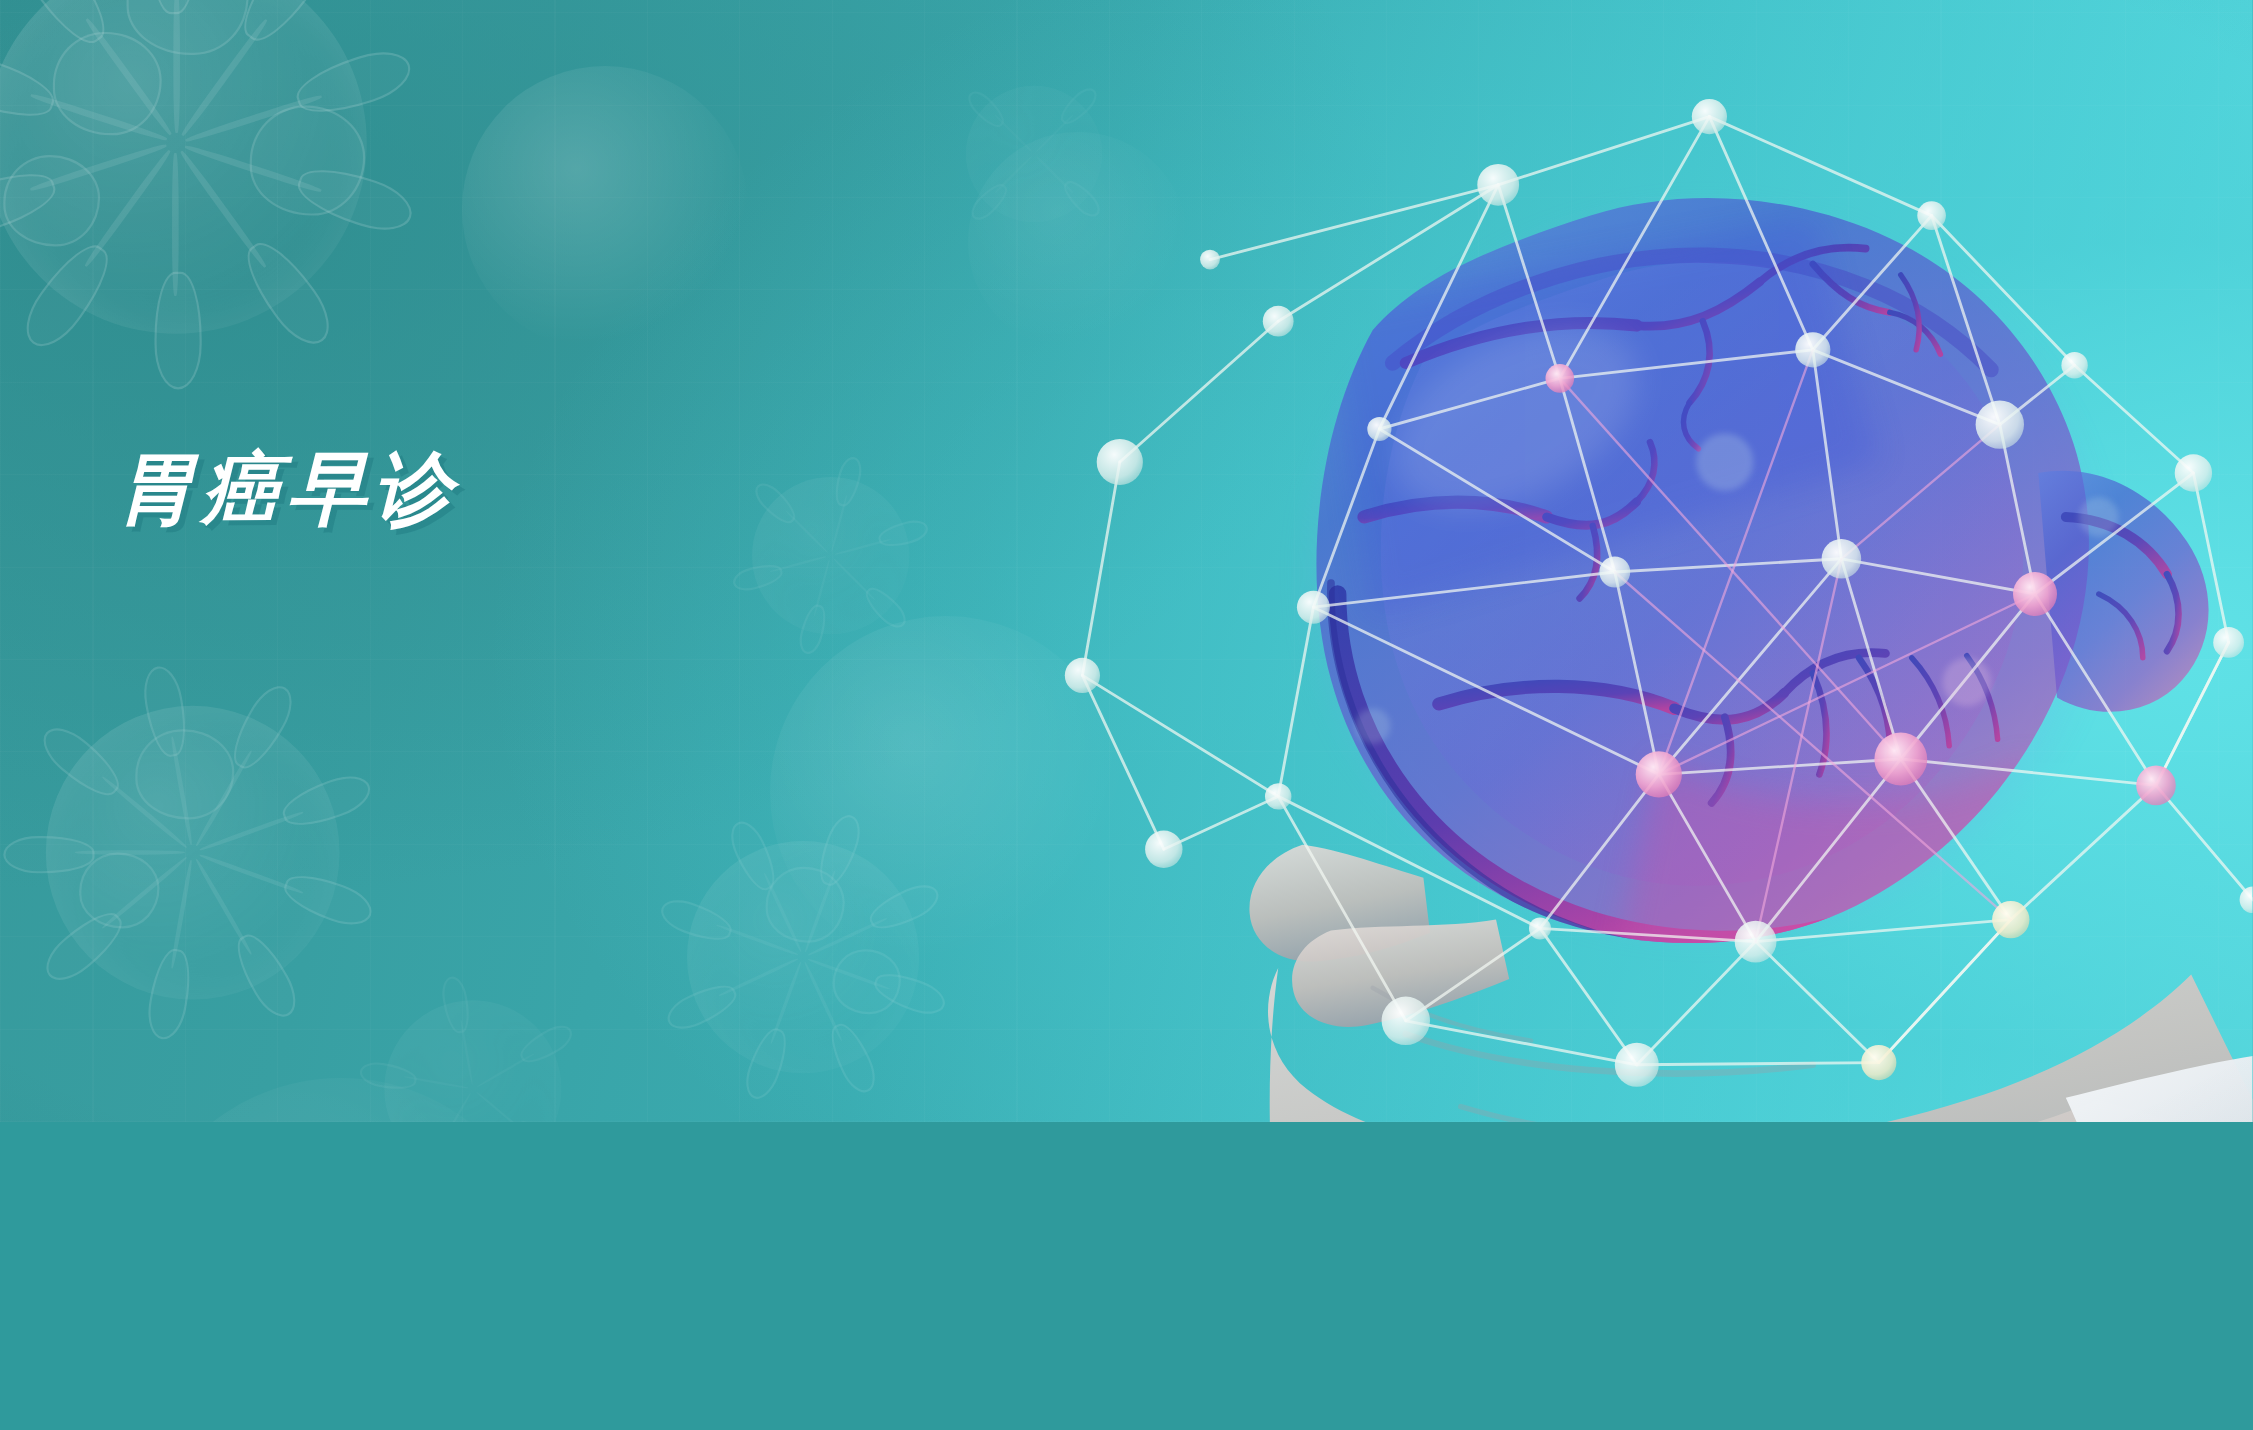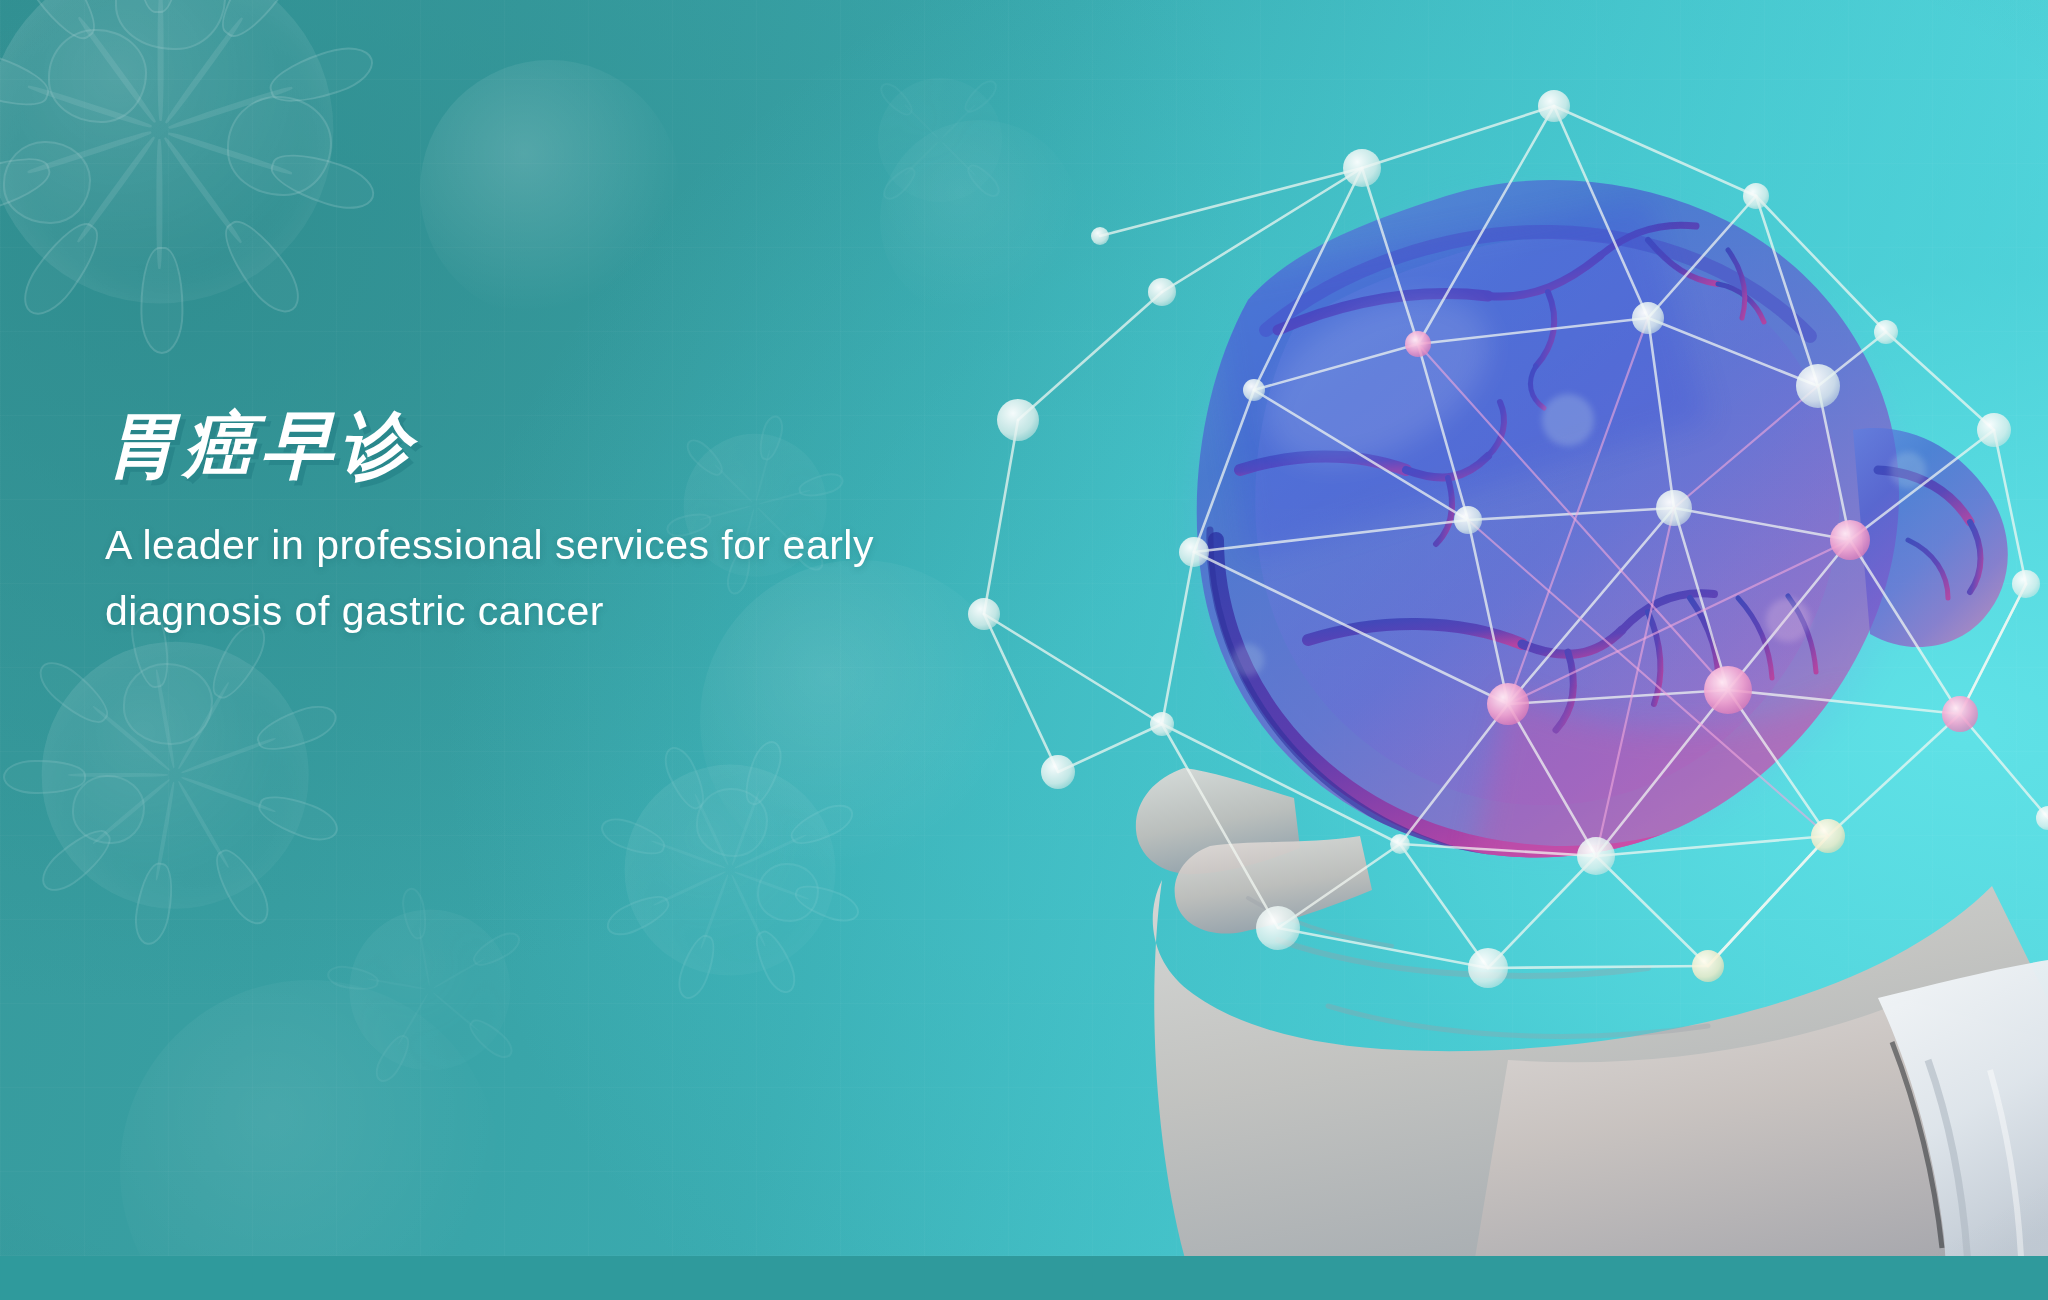--- a/index.html
+++ b/index.html
@@ -2,21 +2,21 @@
 <html><head>
 <meta charset="utf-8">
 <style>
   html,body{margin:0;padding:0;}
   body{
     width:2048px;height:1300px;overflow:hidden;
     font-family:"Liberation Sans","DejaVu Sans",sans-serif;
     background:#2f9a9c;
   }
   .banner{
-    position:relative;width:2048px;height:1256px;overflow:hidden;
+    position:relative;width:2048px;height:1020px;overflow:hidden;
     background:
       radial-gradient(120% 130% at 96% 58%, rgba(96,226,231,0.95) 0%, rgba(73,206,214,0.55) 28%, rgba(58,168,176,0.0) 62%),
       radial-gradient(90% 100% at 8% 20%, rgba(46,138,140,0.75) 0%, rgba(46,138,140,0.0) 60%),
       linear-gradient(105deg,#36989a 0%, #389fa2 22%, #3aabb0 45%, #44c2c9 68%, #54d6dc 88%, #63e0e4 100%);
   }
   
   .grid-texture{
     position:absolute;inset:0;
     background-image:
       repeating-linear-gradient(0deg, rgba(255,255,255,0.022) 0 1px, rgba(0,0,0,0) 1px 84px),
@@ -463,19 +463,15 @@
         <circle cx="960" cy="470" r="18" fill="#d9f2ee" opacity="0.20" filter="url(#tinyBlur)"></circle>
         <circle cx="300" cy="660" r="16" fill="#d9f2ee" opacity="0.18" filter="url(#tinyBlur)"></circle>
       </g>
     </svg>
   </div>
 
   <div class="vignette"></div>
 
   <div class="copy">
     <div class="cn-line">胃癌早诊</div>
-    <div class="en-block">
-      <span class="en-line">A leader in professional services for early</span>
-      <span class="en-line">diagnosis of gastric cancer</span>
-    </div>
   </div>
 
 </div>
 
 </body></html>

